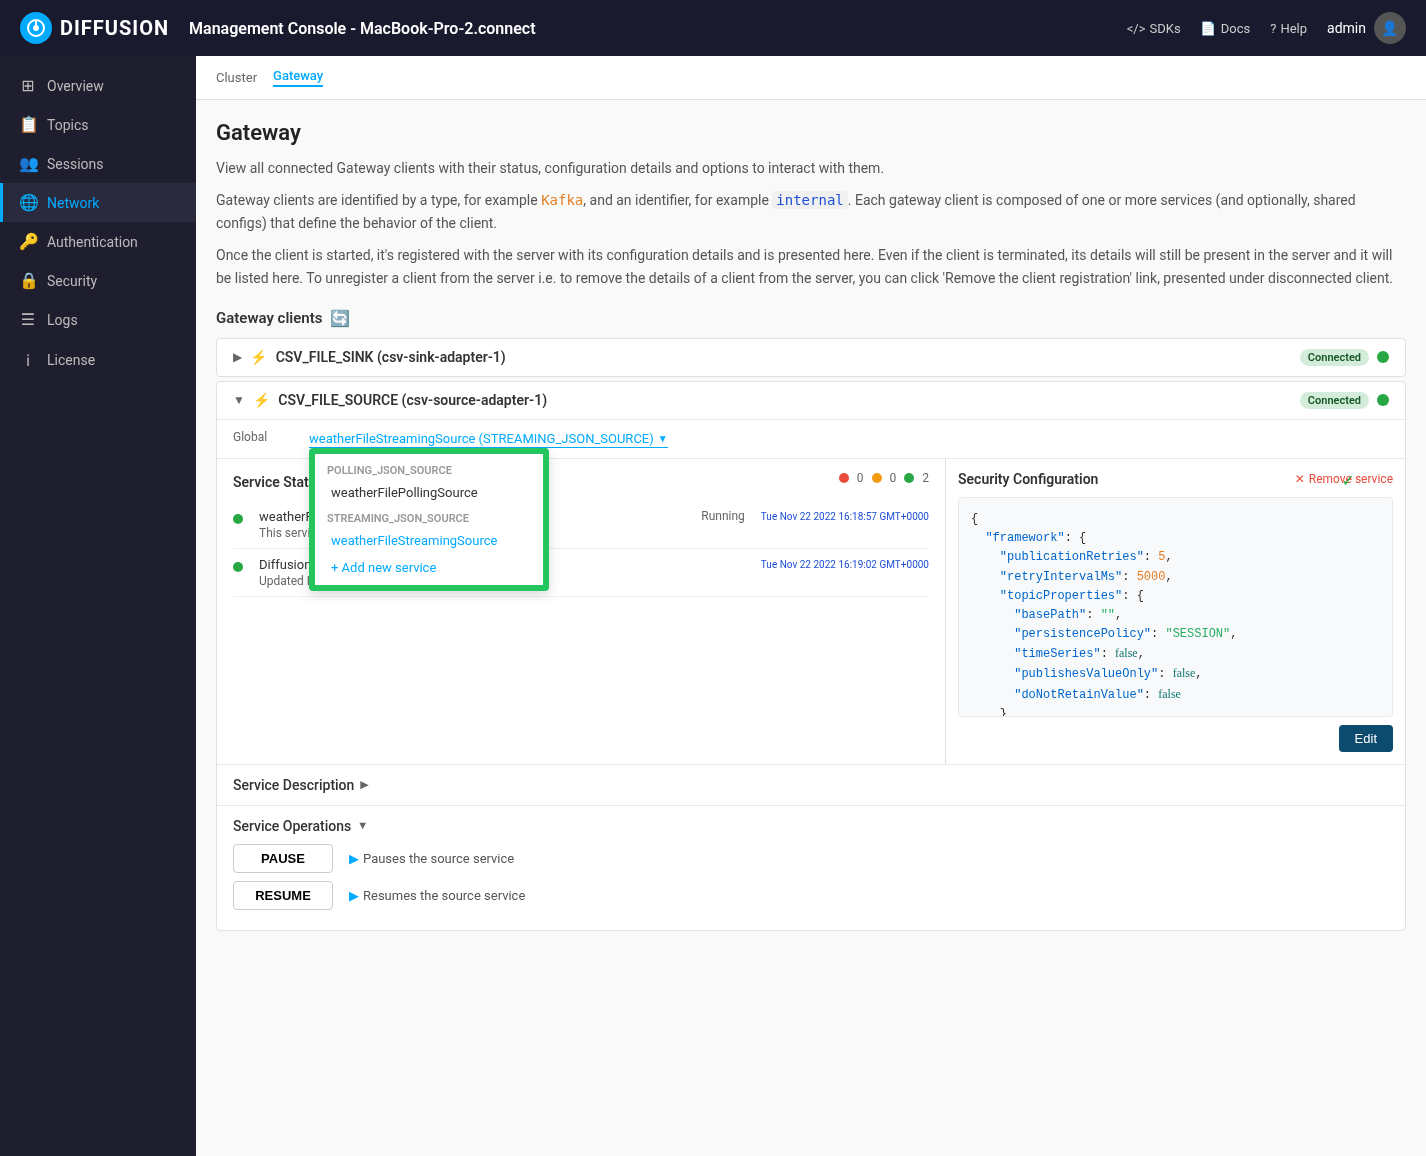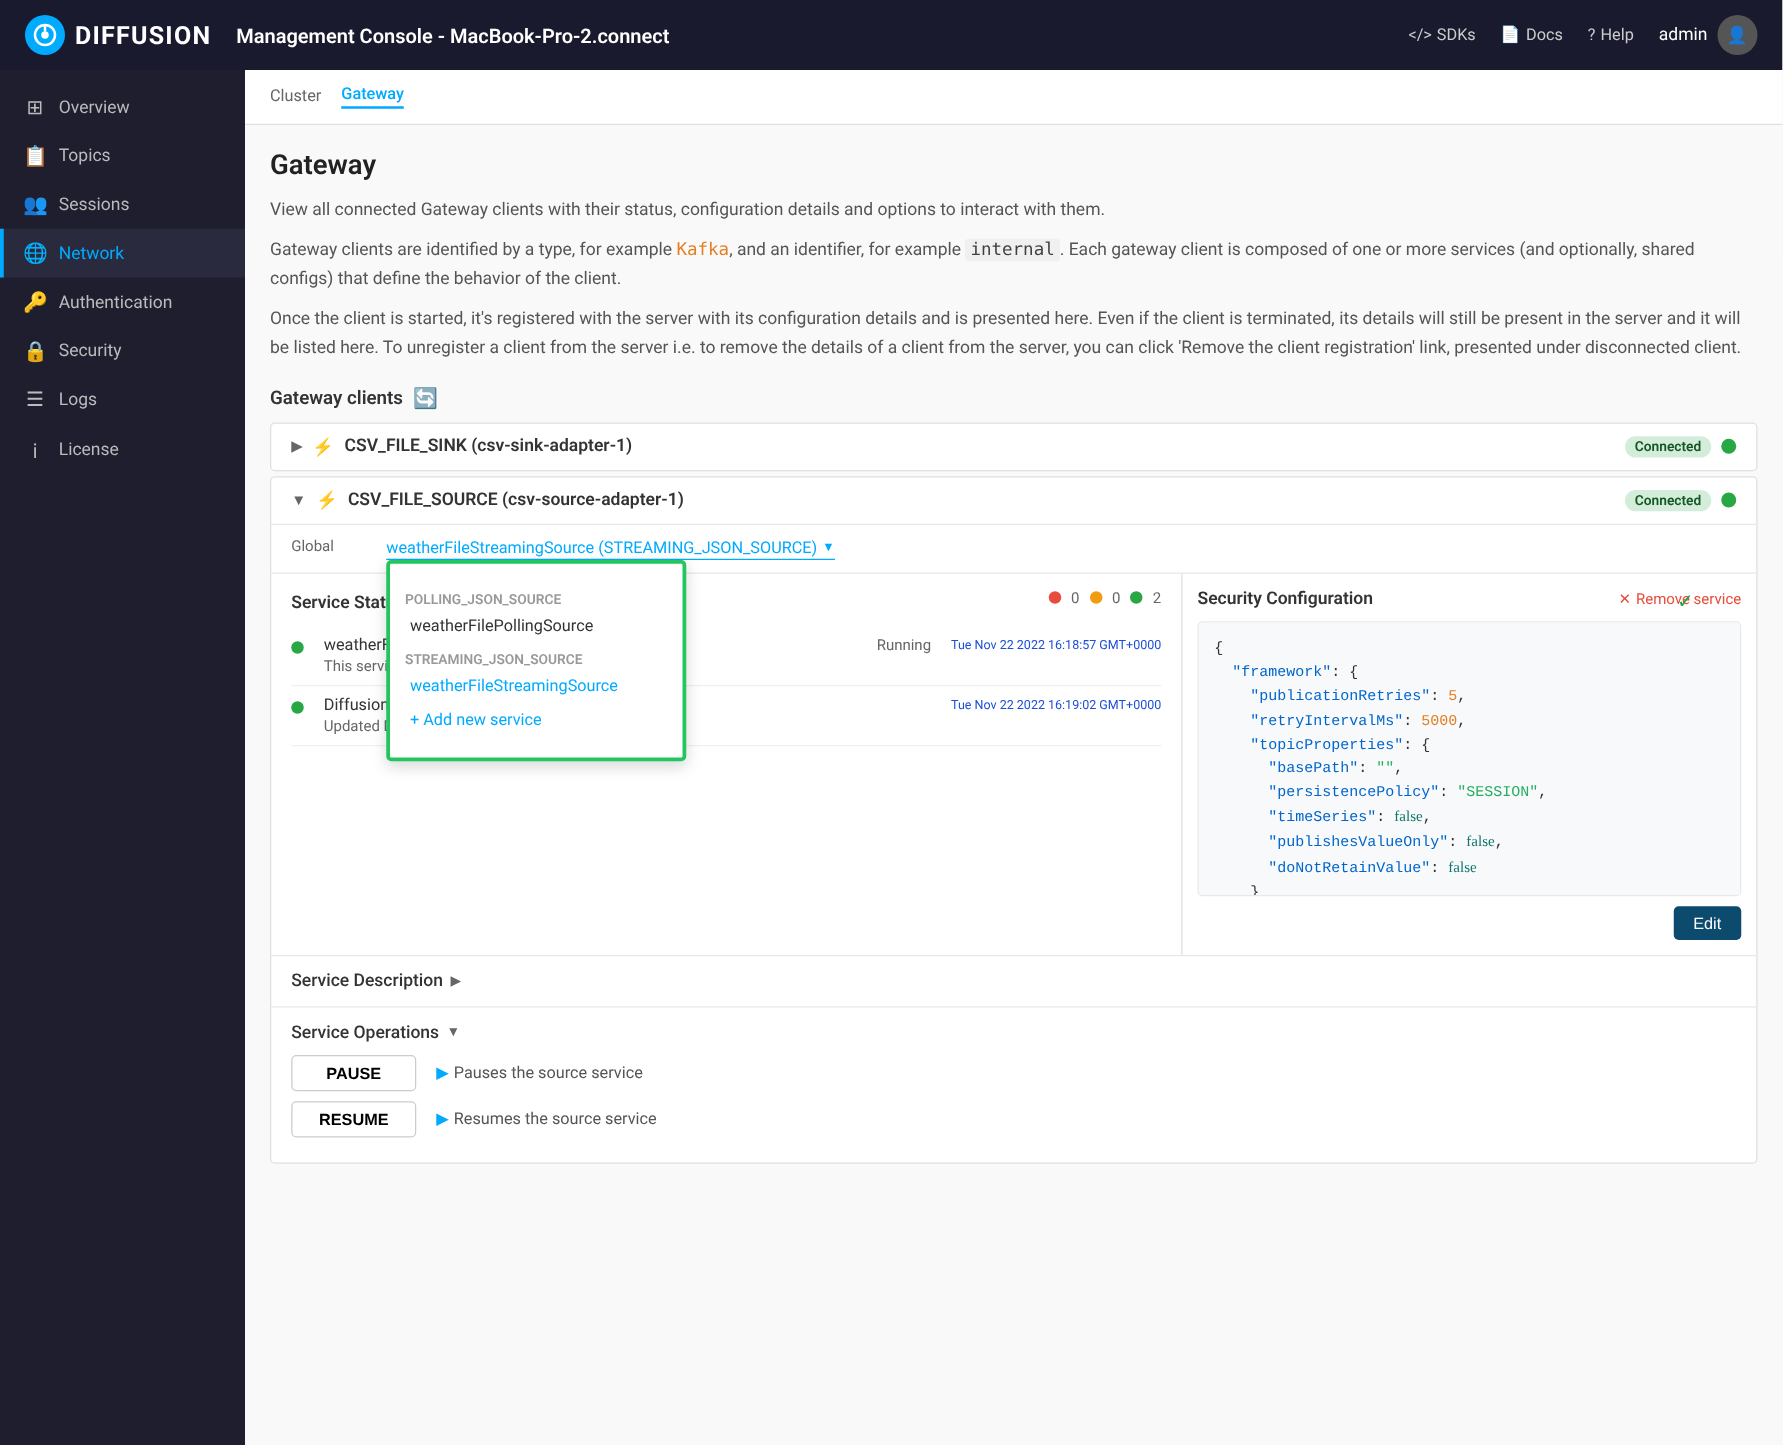--- a/index.html
+++ b/index.html
@@ -117,21 +117,21 @@
     }
     .breadcrumb-item { color: #666; cursor: pointer; }
     .breadcrumb-item.active { color: #00aaff; border-bottom: 2px solid #00aaff; padding-bottom: 2px; font-weight: 500; }
     .breadcrumb-sep { color: #999; }
 
     
     .content { padding: 20px; }
     .page-title { font-size: 22px; font-weight: 600; margin-bottom: 12px; color: #222; }
     .description { color: #555; line-height: 1.6; margin-bottom: 10px; font-size: 14px; }
     .description .highlight-kafka { color: #e67e22; font-family: monospace; }
-    .description .highlight-internal { color: #404040; font-family: monospace; background: #f0f0f0; padding: 1px 4px; border-radius: 3px; }
+    .description .highlight-internal { color: #1d4ed8; font-family: monospace; background: #f0f0f0; padding: 1px 4px; border-radius: 3px; }
 
     
     .section-header {
       display: flex;
       align-items: center;
       gap: 8px;
       margin: 20px 0 10px;
       font-size: 15px;
       font-weight: 600;
     }
@@ -193,26 +193,26 @@
       font-size: 13px;
       border-bottom: 1px solid #00aaff;
       padding-bottom: 1px;
     }
     .dropdown-arrow { font-size: 10px; }
     .dropdown-menu {
       position: absolute;
       top: 100%;
       left: 0;
       background: white;
-      border: 3px solid #22c55e;
+      border: 6px solid #22c55e;
       border-radius: 4px;
       box-shadow: 0 4px 12px rgba(0,0,0,0.15);
       z-index: 100;
       min-width: 240px;
-      padding: 16px 0;
+      padding: 4px 0;
     }
     .dropdown-category {
       padding: 6px 12px 2px;
       font-size: 11px;
       color: #999;
       font-weight: 600;
       text-transform: uppercase;
     }
     .dropdown-option {
       padding: 6px 16px;

